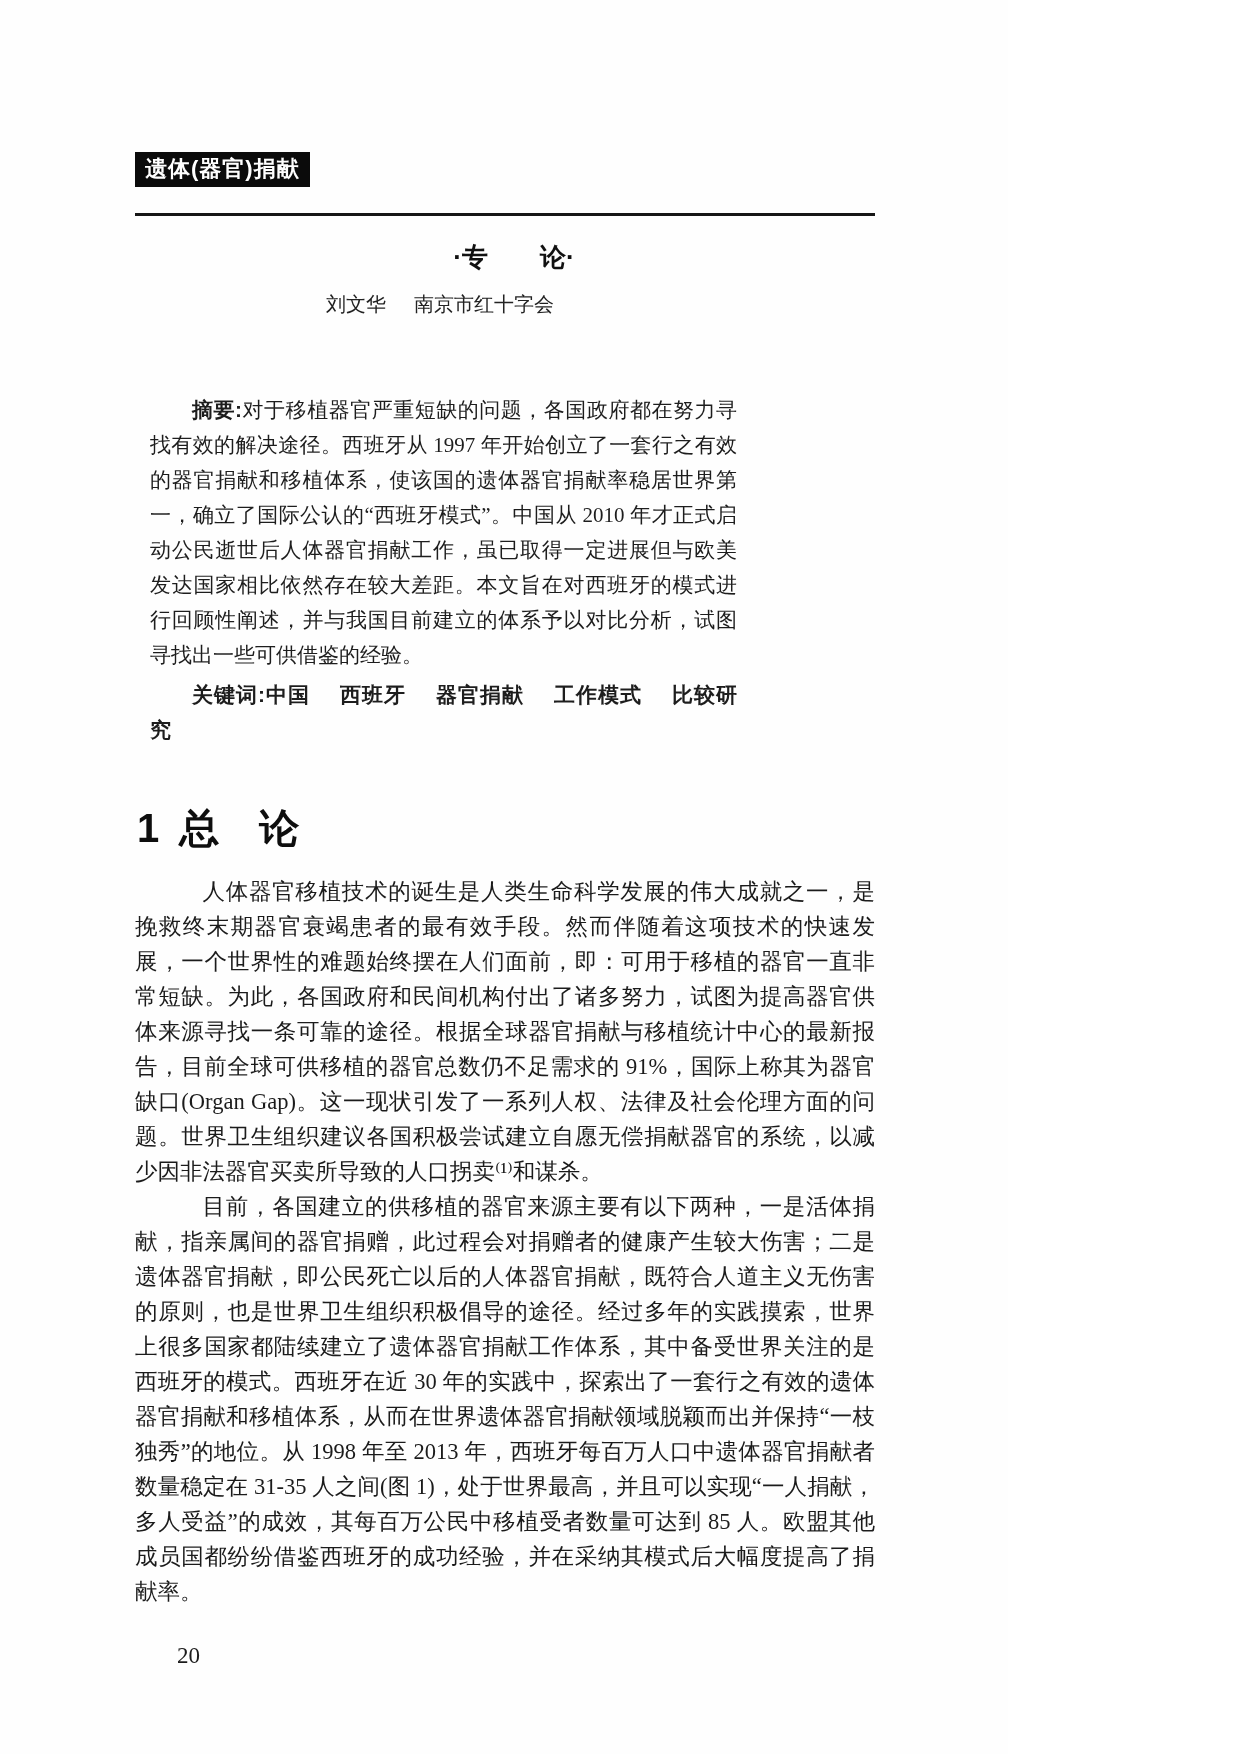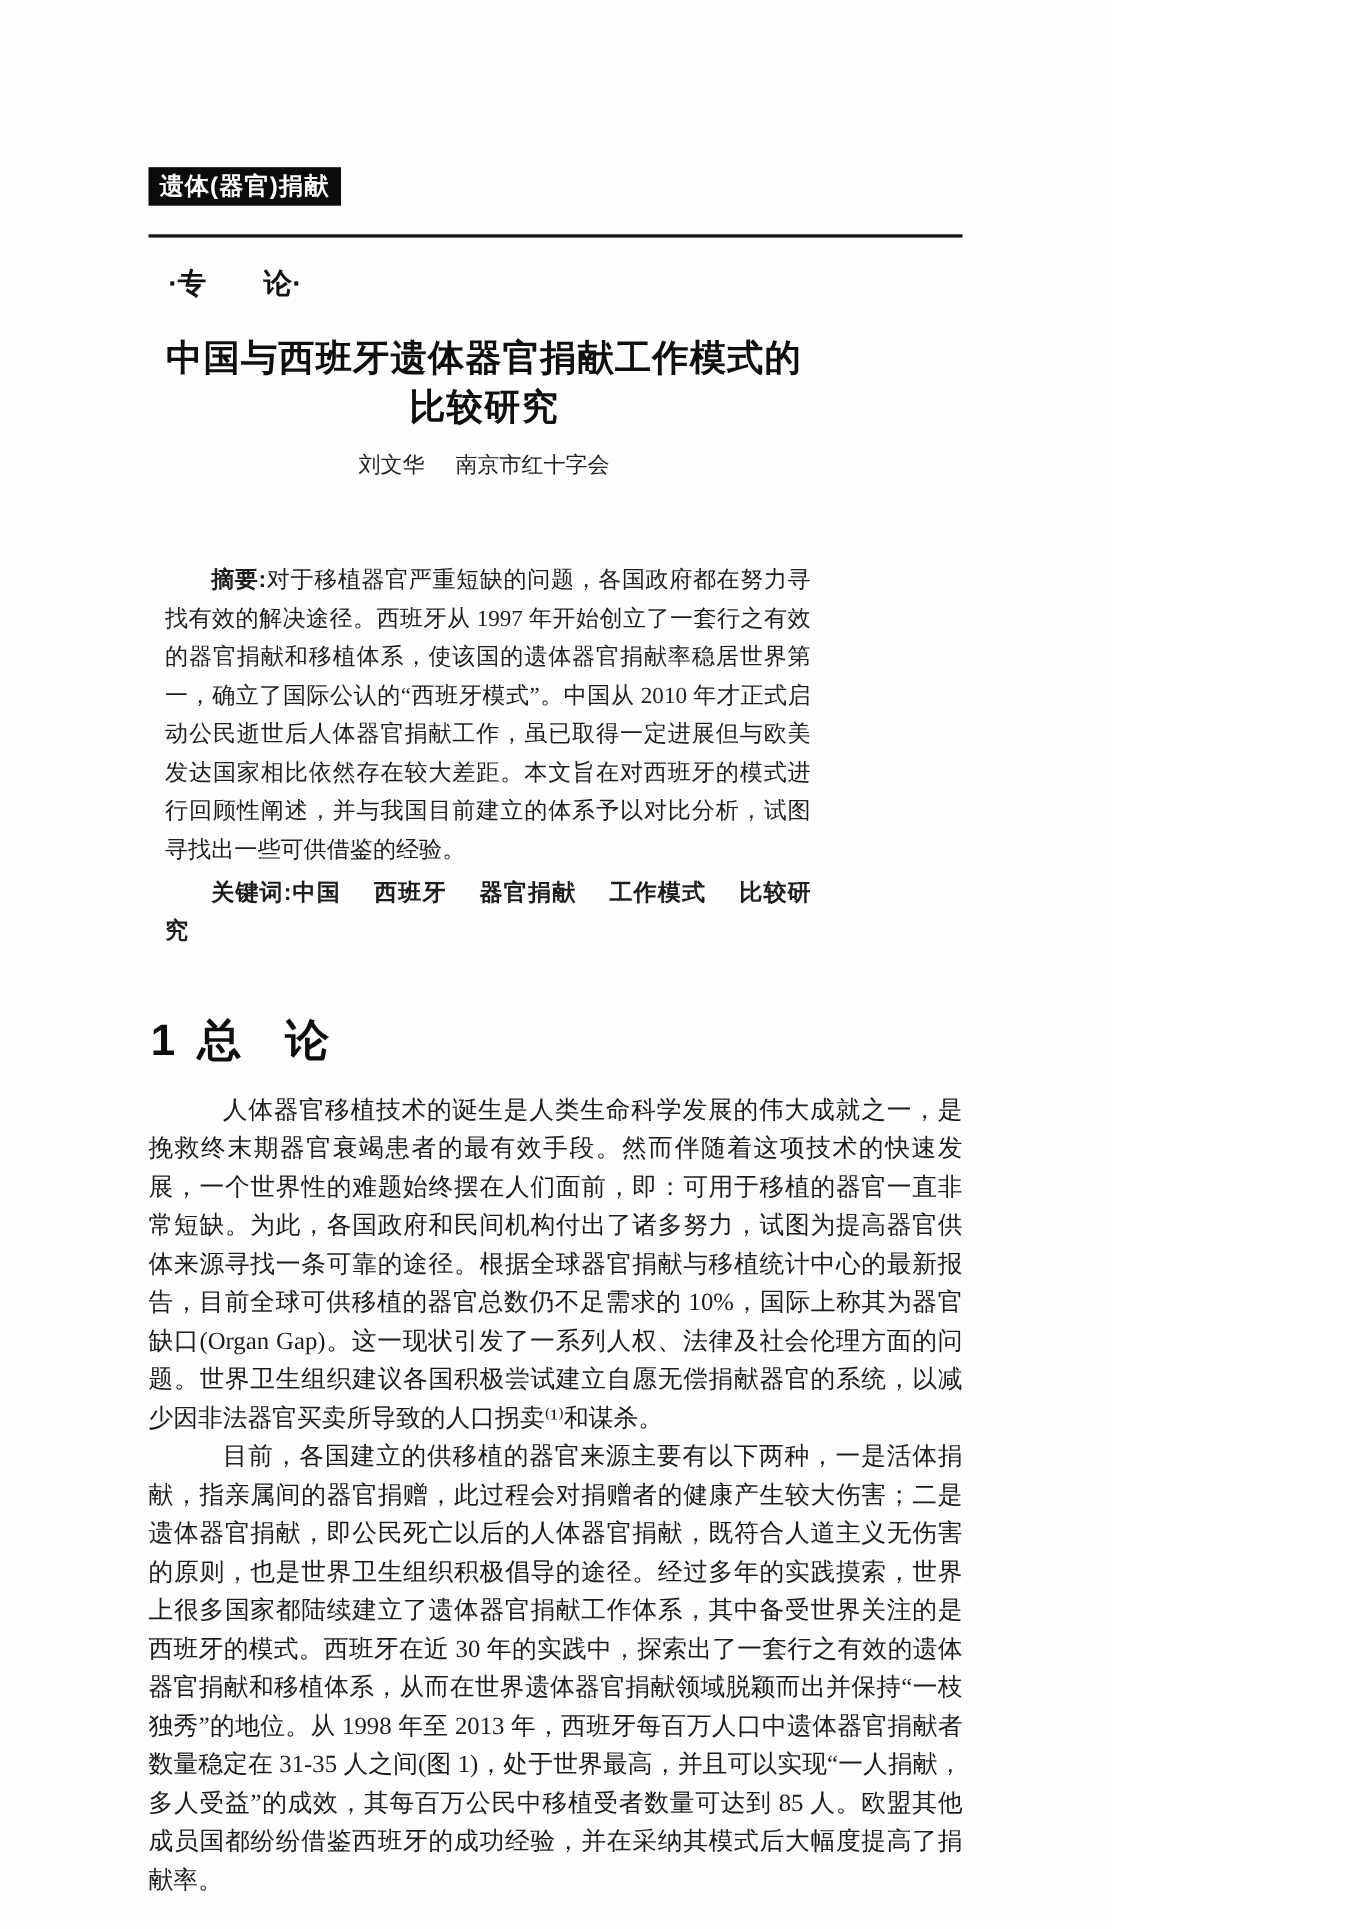--- a/index.html
+++ b/index.html
@@ -31,20 +31,21 @@
     height: 3px;
     background: #161616;
   }
   .column-label {
     margin-top: 24px;
     margin-left: 18px;
     font-family: "Liberation Sans", "DejaVu Sans", sans-serif;
     font-weight: bold;
     font-size: 26px;
     color: #111;
+    text-align: center;
   }
   .title {
     margin: 28px 130px 0 0;
     text-align: center;
     font-family: "Liberation Sans", "DejaVu Sans", sans-serif;
     font-weight: bold;
     font-size: 33px;
     letter-spacing: 1px;
     color: #0f0f0f;
   }
@@ -105,32 +106,31 @@
 <body>
 
 <div class="page">
   <div class="content">
 
     <div class="badge">遗体(器官)捐献</div>
     <div class="header-rule"></div>
 
     <div class="column-label">·专　　论·</div>
 
-    <h1 class="title">中国与西班牙遗体器官捐献工作模式的比较研究</h1>
 
     <div class="byline"><span class="author">刘文华</span><span class="affiliation">南京市红十字会</span></div>
 
     <div class="abstract-block">
       <p class="abstract"><span class="abstract-label">摘要:</span><span>对于移植器官严重短缺的问题，各国政府都在努力寻找有效的解决途径。西班牙从 1997 年开始创立了一套行之有效的器官捐献和移植体系，使该国的遗体器官捐献率稳居世界第一，确立了国际公认的“西班牙模式”。中国从 2010 年才正式启动公民逝世后人体器官捐献工作，虽已取得一定进展但与欧美发达国家相比依然存在较大差距。本文旨在对西班牙的模式进行回顾性阐述，并与我国目前建立的体系予以对比分析，试图寻找出一些可供借鉴的经验。</span></p>
       <p class="keywords"><span class="keywords-label">关键词:</span><span class="keyword">中国</span><span class="keyword">西班牙</span><span class="keyword">器官捐献</span><span class="keyword">工作模式</span><span class="keyword">比较研究</span></p>
     </div>
 
     <h2 class="section-heading"><span class="section-number">1</span><span class="section-title">总　论</span></h2>
 
     <div class="body-text">
-      <p>人体器官移植技术的诞生是人类生命科学发展的伟大成就之一，是挽救终末期器官衰竭患者的最有效手段。然而伴随着这项技术的快速发展，一个世界性的难题始终摆在人们面前，即：可用于移植的器官一直非常短缺。为此，各国政府和民间机构付出了诸多努力，试图为提高器官供体来源寻找一条可靠的途径。根据全球器官捐献与移植统计中心的最新报告，目前全球可供移植的器官总数仍不足需求的 10%，国际上称其为器官缺口(Organ Gap)。这一现状引发了一系列人权、法律及社会伦理方面的问题。世界卫生组织建议各国积极尝试建立自愿无偿捐献器官的系统，以减少因非法器官买卖所导致的人口拐卖⁽¹⁾和谋杀。</p>
+      <p>人体器官移植技术的诞生是人类生命科学发展的伟大成就之一，是挽救终末期器官衰竭患者的最有效手段。然而伴随着这项技术的快速发展，一个世界性的难题始终摆在人们面前，即：可用于移植的器官一直非常短缺。为此，各国政府和民间机构付出了诸多努力，试图为提高器官供体来源寻找一条可靠的途径。根据全球器官捐献与移植统计中心的最新报告，目前全球可供移植的器官总数仍不足需求的 91%，国际上称其为器官缺口(Organ Gap)。这一现状引发了一系列人权、法律及社会伦理方面的问题。世界卫生组织建议各国积极尝试建立自愿无偿捐献器官的系统，以减少因非法器官买卖所导致的人口拐卖⁽¹⁾和谋杀。</p>
       <p>目前，各国建立的供移植的器官来源主要有以下两种，一是活体捐献，指亲属间的器官捐赠，此过程会对捐赠者的健康产生较大伤害；二是遗体器官捐献，即公民死亡以后的人体器官捐献，既符合人道主义无伤害的原则，也是世界卫生组织积极倡导的途径。经过多年的实践摸索，世界上很多国家都陆续建立了遗体器官捐献工作体系，其中备受世界关注的是西班牙的模式。西班牙在近 30 年的实践中，探索出了一套行之有效的遗体器官捐献和移植体系，从而在世界遗体器官捐献领域脱颖而出并保持“一枝独秀”的地位。从 1998 年至 2013 年，西班牙每百万人口中遗体器官捐献者数量稳定在 31-35 人之间(图 1)，处于世界最高，并且可以实现“一人捐献，多人受益”的成效，其每百万公民中移植受者数量可达到 85 人。欧盟其他成员国都纷纷借鉴西班牙的成功经验，并在采纳其模式后大幅度提高了捐献率。</p>
     </div>
 
     <div class="page-number">20</div>
 
   </div>
 </div>
 
 </body></html>

